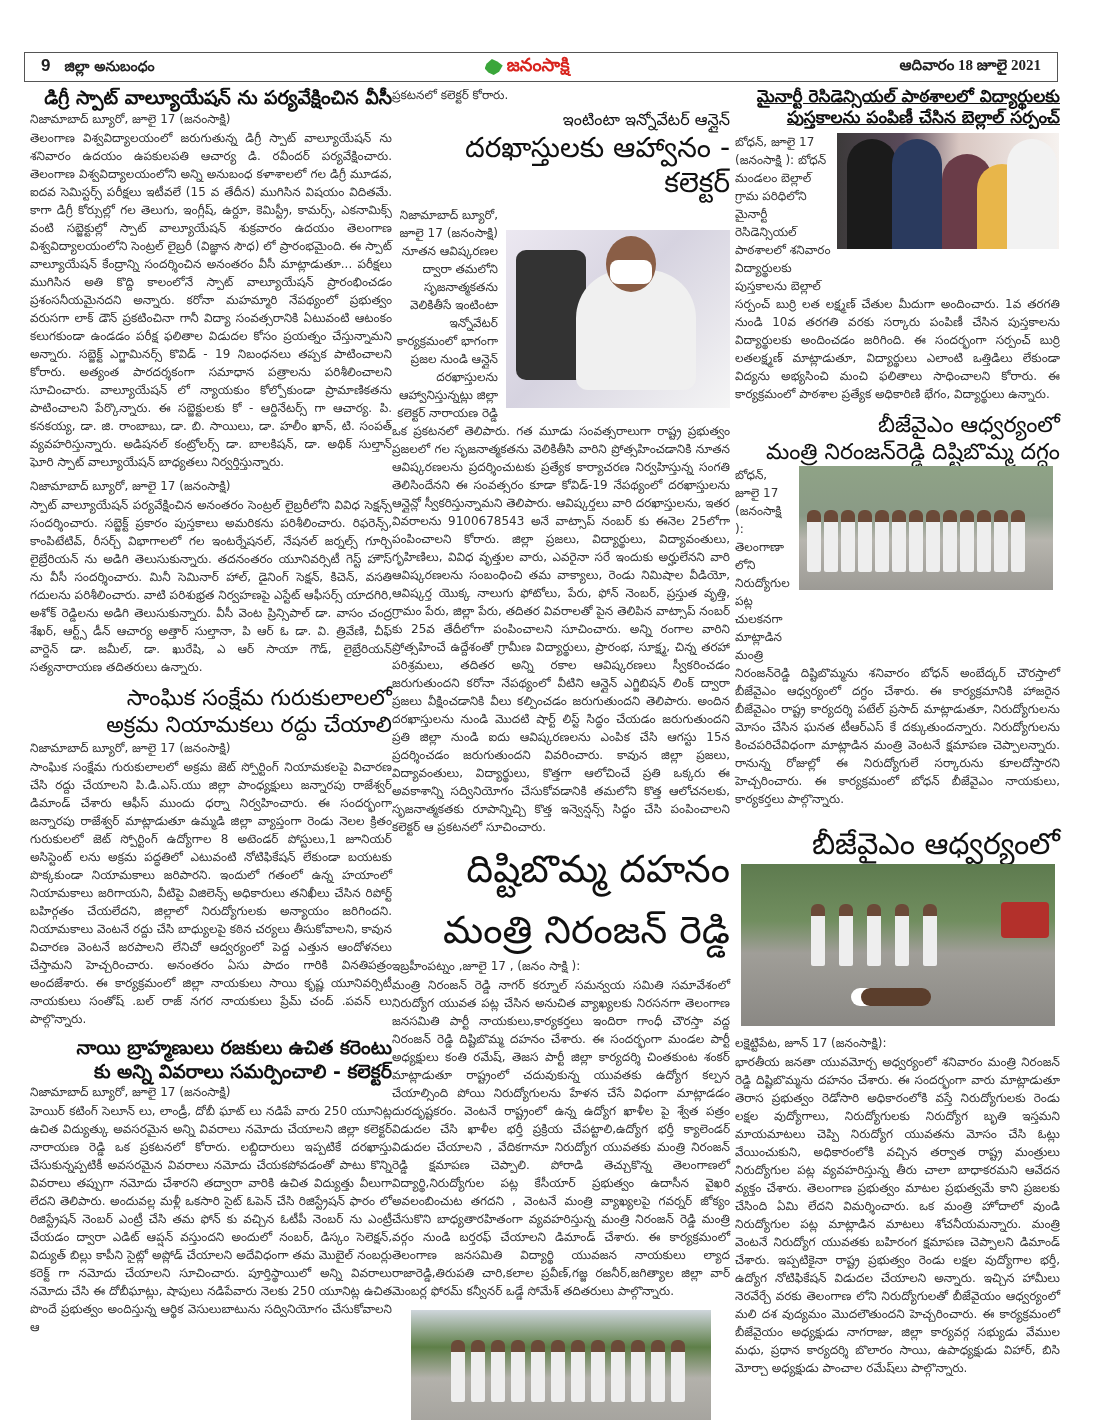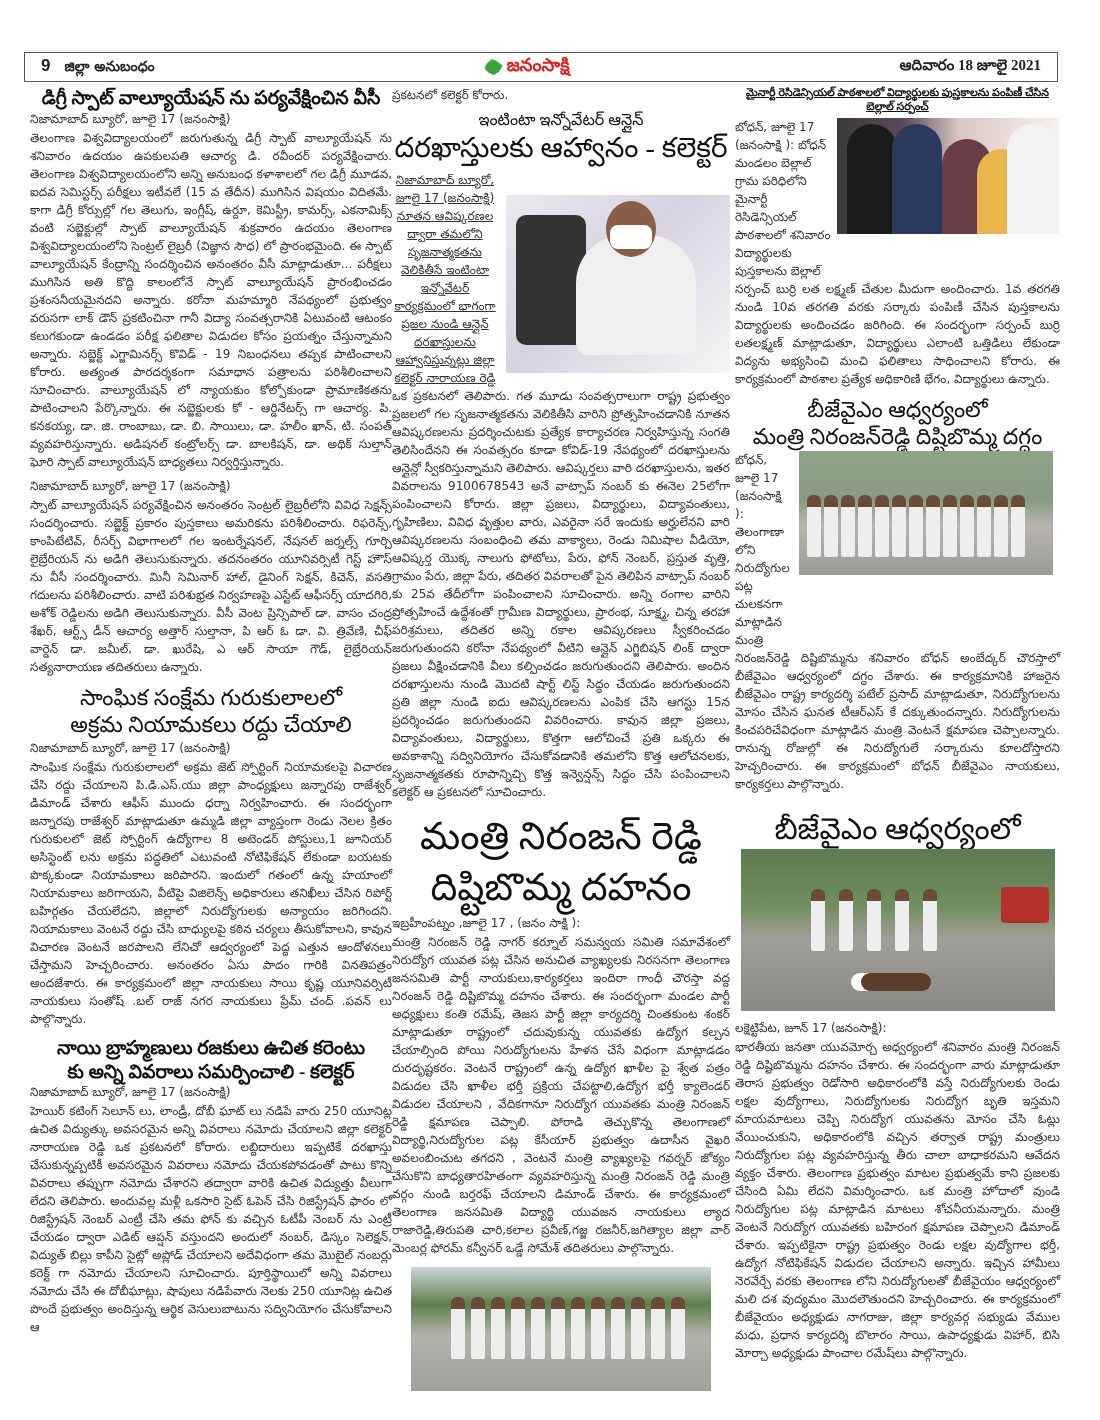--- a/index.html
+++ b/index.html
@@ -16,21 +16,21 @@
   .section-name { font-size: 14px; font-weight: bold; }
   .brand { display: flex; align-items: center; gap: 4px; font-size: 18px; font-weight: bold; color: #d8231d; }
   .brand-logo { width: 18px; height: 16px; background: #3aa63a; clip-path: polygon(10% 30%, 40% 0, 70% 15%, 100% 40%, 80% 80%, 50% 100%, 20% 85%, 0 60%); }
   .mh-date { font-size: 15px; font-weight: bold; font-family: Liberation Serif, serif; }
 
   .col { position: absolute; top: 86px; }
   .col1 { left: 30px; width: 362px; }
   .col2 { left: 392px; width: 338px; }
   .col3 { left: 735px; width: 325px; }
 
-  .headline { font-weight: bold; text-align: center; color: #111; line-height: 1.25; font-family: Liberation Serif, serif; }
+  .headline { font-weight: bold; text-align: right; color: #111; line-height: 1.25; }
   .h-md { font-size: 19px; }
   .h-lg { font-size: 22px; font-weight: normal; }
   .h-xl { font-size: 38px; font-weight: normal; line-height: 1.35; }
   .h-sm { font-size: 13px; text-decoration: underline; }
   .dateline { font-size: 12px; color: #333; margin-top: 2px; }
   .body { font-size: 12px; line-height: 1.5; text-align: justify; color: #333; }
   .block { margin-bottom: 8px; }
 
   .photo { background: #b9b3a8; position: relative; overflow: hidden; }
   .photo-office { background: linear-gradient(135deg, #ece8f1 0%, #d6d3e0 45%, #f5f5f5 100%); }
@@ -91,34 +91,34 @@
   </article>
 </section>
 
 <section class="col col2">
   <p class="body" style="margin-bottom:6px;">ప్రకటనలో కలెక్టర్ కోరారు.</p>
 
   <article class="block">
     <h2 class="headline h-lg" style="font-size:16px;">ఇంటింటా ఇన్నోవేటర్ ఆన్లైన్</h2>
     <h2 class="headline h-lg" style="font-size:28px;margin-bottom:6px;">దరఖాస్తులకు ఆహ్వానం - కలెక్టర్</h2>
     <div style="display:flex; gap:8px;">
-      <p class="body" style="width:106px; text-align:center;text-decoration:underline;">నిజామాబాద్ బ్యూరో, జూలై 17 (జనంసాక్షి) నూతన ఆవిష్కరణల ద్వారా తమలోని సృజనాత్మకతను వెలికితీసే ఇంటింటా ఇన్నోవేటర్ కార్యక్రమంలో భాగంగా ప్రజల నుండి ఆన్లైన్ దరఖాస్తులను ఆహ్వానిస్తున్నట్లు జిల్లా కలెక్టర్ నారాయణ రెడ్డి</p>
+      <p class="body" style="width:106px; text-align:right;">నిజామాబాద్ బ్యూరో, జూలై 17 (జనంసాక్షి) నూతన ఆవిష్కరణల ద్వారా తమలోని సృజనాత్మకతను వెలికితీసే ఇంటింటా ఇన్నోవేటర్ కార్యక్రమంలో భాగంగా ప్రజల నుండి ఆన్లైన్ దరఖాస్తులను ఆహ్వానిస్తున్నట్లు జిల్లా కలెక్టర్ నారాయణ రెడ్డి</p>
       <div class="photo photo-office" style="width:224px; height:178px; margin-top:24px;">
         <div class="chair"></div>
         <div class="person"></div>
         <div class="head"></div>
         <div class="mask"></div>
       </div>
     </div>
     <p class="body">ఒక ప్రకటనలో తెలిపారు. గత మూడు సంవత్సరాలుగా రాష్ట్ర ప్రభుత్వం ప్రజలలో గల సృజనాత్మకతను వెలికితీసి వారిని ప్రోత్సహించడానికి నూతన ఆవిష్కరణలను ప్రదర్శించుటకు ప్రత్యేక కార్యాచరణ నిర్వహిస్తున్న సంగతి తెలిసిందేనని ఈ సంవత్సరం కూడా కోవిడ్-19 నేపథ్యంలో దరఖాస్తులను ఆన్లైన్లో స్వీకరిస్తున్నామని తెలిపారు. ఆవిష్కర్తలు వారి దరఖాస్తులను, ఇతర వివరాలను 9100678543 అనే వాట్సాప్ నంబర్ కు ఈనెల 25లోగా పంపించాలని కోరారు. జిల్లా ప్రజలు, విద్యార్థులు, విద్యావంతులు, గృహిణిలు, వివిధ వృత్తుల వారు, ఎవరైనా సరే ఇందుకు అర్హులేనని వారి ఆవిష్కరణలను సంబంధించి తమ వాక్యాలు, రెండు నిమిషాల వీడియో, ఆవిష్కర్త యొక్క నాలుగు ఫోటోలు, పేరు, ఫోన్ నెంబర్, ప్రస్తుత వృత్తి, గ్రామం పేరు, జిల్లా పేరు, తదితర వివరాలతో పైన తెలిపిన వాట్సాప్ నంబర్ కు 25వ తేదీలోగా పంపించాలని సూచించారు. అన్ని రంగాల వారిని ప్రోత్సహించే ఉద్దేశంతో గ్రామీణ విద్యార్థులు, ప్రారంభ, సూక్ష్మ, చిన్న తరహా పరిశ్రమలు, తదితర అన్ని రకాల ఆవిష్కరణలు స్వీకరించడం జరుగుతుందని కరోనా నేపథ్యంలో వీటిని ఆన్లైన్ ఎగ్జిబిషన్ లింక్ ద్వారా ప్రజలు వీక్షించడానికి వీలు కల్పించడం జరుగుతుందని తెలిపారు. అందిన దరఖాస్తులను నుండి మొదటి షార్ట్ లిస్ట్ సిద్ధం చేయడం జరుగుతుందని ప్రతి జిల్లా నుండి ఐదు ఆవిష్కరణలను ఎంపిక చేసి ఆగస్టు 15న ప్రదర్శించడం జరుగుతుందని వివరించారు. కావున జిల్లా ప్రజలు, విద్యావంతులు, విద్యార్థులు, కొత్తగా ఆలోచించే ప్రతి ఒక్కరు ఈ అవకాశాన్ని సద్వినియోగం చేసుకోవడానికి తమలోని కొత్త ఆలోచనలకు, సృజనాత్మకతకు రూపాన్నిచ్చి కొత్త ఇన్వెన్షన్స్ సిద్ధం చేసి పంపించాలని కలెక్టర్ ఆ ప్రకటనలో సూచించారు.</p>
   </article>
 
   <article class="block">
+    <h2 class="headline h-xl">దిష్టిబొమ్మ దహనం</h2>
     <h2 class="headline h-xl" style="margin-top:10px;">మంత్రి నిరంజన్ రెడ్డి</h2>
-    <h2 class="headline h-xl">దిష్టిబొమ్మ దహనం</h2>
     <div class="dateline">ఇబ్రహీంపట్నం ,జూలై 17 , (జనం సాక్షి ):</div>
     <p class="body">మంత్రి నిరంజన్ రెడ్డి నాగర్ కర్నూల్ సమన్వయ సమితి సమావేశంలో నిరుద్యోగ యువత పట్ల చేసిన అనుచిత వ్యాఖ్యలకు నిరసనగా తెలంగాణ జనసమితి పార్టీ నాయకులు,కార్యకర్తలు ఇందిరా గాంధీ చౌరస్తా వద్ద నిరంజన్ రెడ్డి దిష్టిబొమ్మ దహనం చేశారు. ఈ సందర్భంగా మండల పార్టీ అధ్యక్షులు కంతి రమేష్, తెజస పార్టీ జిల్లా కార్యదర్శి చింతకుంట శంకర్ మాట్లాడుతూ రాష్ట్రంలో చదువుకున్న యువతకు ఉద్యోగ కల్పన చేయాల్సింది పోయి నిరుద్యోగులను హేళన చేసే విధంగా మాట్లాడడం దురదృష్టకరం. వెంటనే రాష్ట్రంలో ఉన్న ఉద్యోగ ఖాళీల పై శ్వేత పత్రం విడుదల చేసి ఖాళీల భర్తీ ప్రక్రియ చేపట్టాలి,ఉద్యోగ భర్తీ క్యాలెండర్ విడుదల చేయాలని , వేదికగానూ నిరుద్యోగ యువతకు మంత్రి నిరంజన్ రెడ్డి క్షమాపణ చెప్పాలి. పోరాడి తెచ్చుకొన్న తెలంగాణలో విద్యార్థి,నిరుద్యోగుల పట్ల కేసీయార్ ప్రభుత్వం ఉదాసీన వైఖరి అవలంబించుట తగదని , వెంటనే మంత్రి వ్యాఖ్యలపై గవర్నర్ జోక్యం చేసుకొని బాధ్యతారహితంగా వ్యవహరిస్తున్న మంత్రి నిరంజన్ రెడ్డి మంత్రి వర్గం నుండి బర్తరఫ్ చేయాలని డిమాండ్ చేశారు. ఈ కార్యక్రమంలో తెలంగాణ జనసమితి విద్యార్థి యువజన నాయకులు ల్యాద రాజారెడ్డి,తిరుపతి చారి,కలాల ప్రవీణ్,గజ్జ రజనీర్,జగిత్యాల జిల్లా వార్ మెంబర్ల ఫోరమ్ కన్వీనర్ ఒడ్డే సోమేశ్ తదితరులు పాల్గొన్నారు.</p>
     <div class="photo photo-protest3" style="width:300px; height:124px; margin:10px auto 0;">
       <div class="crowd" style="left:40px; top:30px;">
         <span></span>
           <span></span>
           <span></span>
           <span></span>
           <span></span>
           <span></span>
@@ -128,21 +128,21 @@
           <span></span>
           <span></span>
           <span></span>
       </div>
     </div>
   </article>
 </section>
 
 <section class="col col3">
   <article class="block">
-    <h2 class="headline h-sm" style="font-size:11px;margin-bottom:4px;">మైనార్టీ రెసిడెన్సియల్ పాఠశాలలో విద్యార్థులకు పుస్తకాలను పంపిణీ చేసిన బెల్లాల్ సర్పంచ్</h2>
+    <h2 class="headline h-sm" style="font-size:17px;margin-bottom:4px;">మైనార్టీ రెసిడెన్సియల్ పాఠశాలలో విద్యార్థులకు పుస్తకాలను పంపిణీ చేసిన బెల్లాల్ సర్పంచ్</h2>
     <div style="display:flex; gap:6px;">
       <p class="body" style="width:96px; text-align:left;">బోధన్, జూలై 17 (జనంసాక్షి ): బోధన్ మండలం బెల్లాల్ గ్రామ పరిధిలోని మైనార్టీ రెసిడెన్సియల్ పాఠశాలలో శనివారం విద్యార్థులకు పుస్తకాలను బెల్లాల్</p>
       <div class="photo photo-books" style="width:222px; height:116px;">
         <div class="fig" style="left:10px; background:#1b1b1b;"></div>
         <div class="fig" style="left:55px; background:#2a3a5e;"></div>
         <div class="fig" style="left:105px; background:#6a3c48; height:95px;"></div>
         <div class="fig" style="left:140px; background:#e8b64a; height:85px;"></div>
         <div class="fig" style="left:170px; background:#f2f2f2; height:110px;"></div>
       </div>
     </div>

